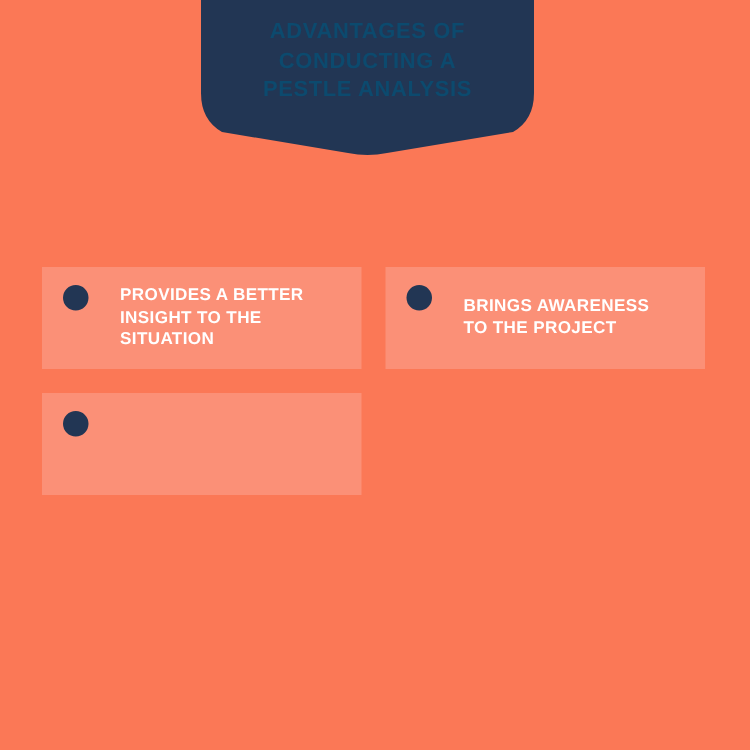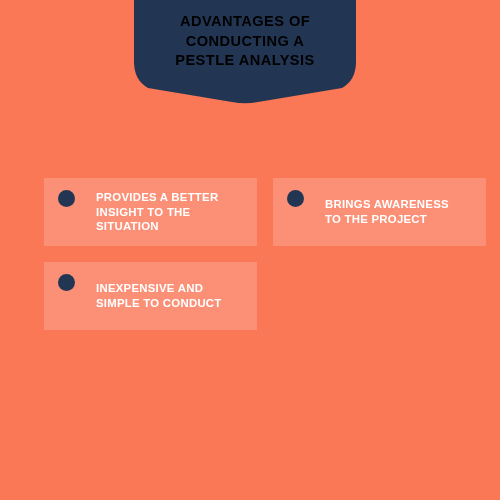--- a/index.html
+++ b/index.html
@@ -35,33 +35,33 @@
     width: 100%;
     height: 100%;
     display: block;
   }
   .banner-title {
     position: absolute;
     left: 0;
     top: 12px;
     width: 222px;
     text-align: center;
-    color: #000000;
+    color: #0c4a6e;
     font-size: 14.6px;
     font-weight: bold;
     line-height: 19.5px;
     letter-spacing: 0.45px;
     text-transform: uppercase;
     white-space: pre-line;
   }
 
   
   .cards {
     position: absolute;
-    left: 44px;
+    left: 28px;
     top: 178px;
     width: 444px;
     height: 188px;
     display: grid;
     grid-template-columns: 213px 213px;
     grid-template-rows: 68px 68px;
     column-gap: 18px;
     row-gap: 54px;
     gap: 16px;
   }
@@ -122,19 +122,17 @@
 
     <div class="card">
       <span class="bullet"></span>
       <span class="card-label">Brings awareness
 to the project</span>
     </div>
 
 
     <div class="card">
       <span class="bullet"></span>
-      <span class="card-label">Inexpensive and
-simple to conduct</span>
     </div>
 
   </div>
 
 </div>
 
 </body></html>

